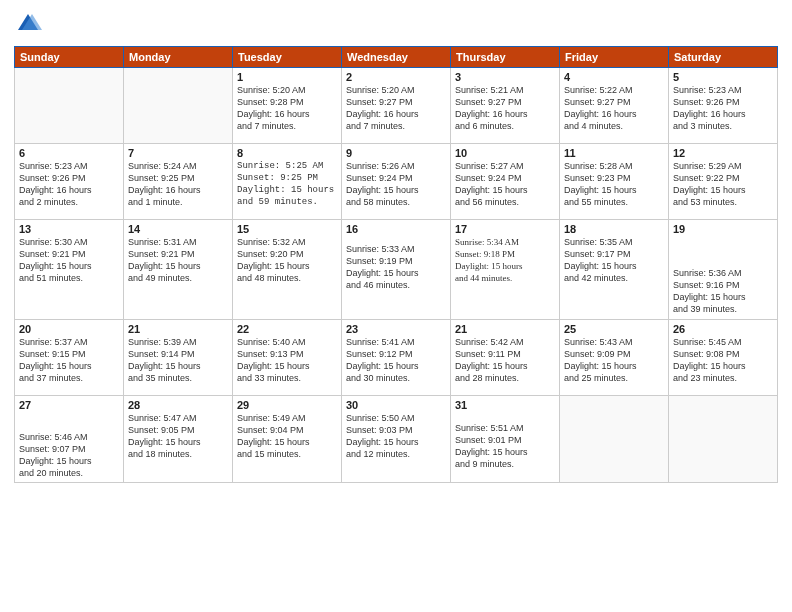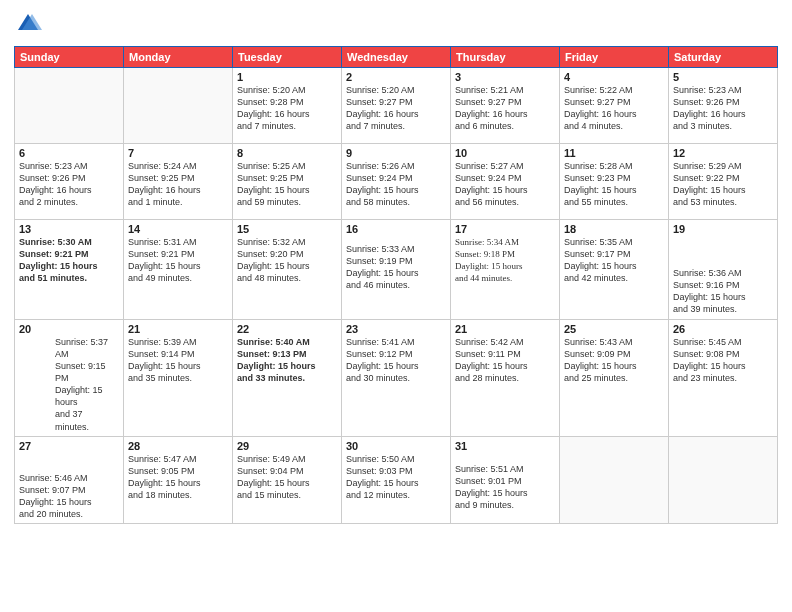--- a/index.html
+++ b/index.html
@@ -58,21 +58,21 @@
     .location {
       font-size: 13px;
       color: #333;
     }
     .calendar {
       width: 100%;
       border-collapse: collapse;
       border: 1px solid #ccc;
     }
     .calendar th {
-      background: #ef4444;
+      background: #c2410c;
       color: #fff;
       font-size: 11px;
       font-weight: bold;
       padding: 4px 5px;
       text-align: left;
       border: 1px solid #1a5fb4;
     }
     .calendar td {
       vertical-align: top;
       border: 1px solid #ccc;
@@ -182,21 +182,21 @@
           </td>
           <td>
             <span class="day-num">7</span>
             <div class="day-info" style="white-space: pre-line;">Sunrise: 5:24 AM
 Sunset: 9:25 PM
 Daylight: 16 hours
 and 1 minute.</div>
           </td>
           <td>
             <span class="day-num">8</span>
-            <div class="day-info" style="white-space: pre-line;">Sunrise: 5:25 AM
+            <div class="day-info" style="white-space: pre-line; font-family: Liberation Mono, monospace;">Sunrise: 5:25 AM
 Sunset: 9:25 PM
 Daylight: 15 hours
 and 59 minutes.</div>
           </td>
           <td>
             <span class="day-num">9</span>
             <div class="day-info" style="white-space: pre-line;">Sunrise: 5:26 AM
 Sunset: 9:24 PM
 Daylight: 15 hours
 and 58 minutes.</div>
@@ -219,21 +219,21 @@
             <span class="day-num">12</span>
             <div class="day-info" style="white-space: pre-line;">Sunrise: 5:29 AM
 Sunset: 9:22 PM
 Daylight: 15 hours
 and 53 minutes.</div>
           </td>
         </tr>
         <tr>
           <td>
             <span class="day-num">13</span>
-            <div class="day-info" style="white-space: pre-line; font-weight: bold;">Sunrise: 5:30 AM
+            <div class="day-info" style="white-space: pre-line;">Sunrise: 5:30 AM
 Sunset: 9:21 PM
 Daylight: 15 hours
 and 51 minutes.</div>
           </td>
           <td>
             <span class="day-num">14</span>
             <div class="day-info" style="white-space: pre-line;">Sunrise: 5:31 AM
 Sunset: 9:21 PM
 Daylight: 15 hours
 and 49 minutes.</div>
@@ -270,35 +270,35 @@
             <span class="day-num">19</span>
             <div class="day-info" style="white-space: pre-line; margin-top: 32px;">Sunrise: 5:36 AM
 Sunset: 9:16 PM
 Daylight: 15 hours
 and 39 minutes.</div>
           </td>
         </tr>
         <tr>
           <td>
             <span class="day-num">20</span>
-            <div class="day-info" style="white-space: pre-line; margin-left: 36px;">Sunrise: 5:37 AM
+            <div class="day-info" style="white-space: pre-line;">Sunrise: 5:37 AM
 Sunset: 9:15 PM
 Daylight: 15 hours
 and 37 minutes.</div>
           </td>
           <td>
             <span class="day-num">21</span>
             <div class="day-info" style="white-space: pre-line;">Sunrise: 5:39 AM
 Sunset: 9:14 PM
 Daylight: 15 hours
 and 35 minutes.</div>
           </td>
           <td>
             <span class="day-num">22</span>
-            <div class="day-info" style="white-space: pre-line; font-weight: bold;">Sunrise: 5:40 AM
+            <div class="day-info" style="white-space: pre-line;">Sunrise: 5:40 AM
 Sunset: 9:13 PM
 Daylight: 15 hours
 and 33 minutes.</div>
           </td>
           <td>
             <span class="day-num">23</span>
             <div class="day-info" style="white-space: pre-line;">Sunrise: 5:41 AM
 Sunset: 9:12 PM
 Daylight: 15 hours
 and 30 minutes.</div>

